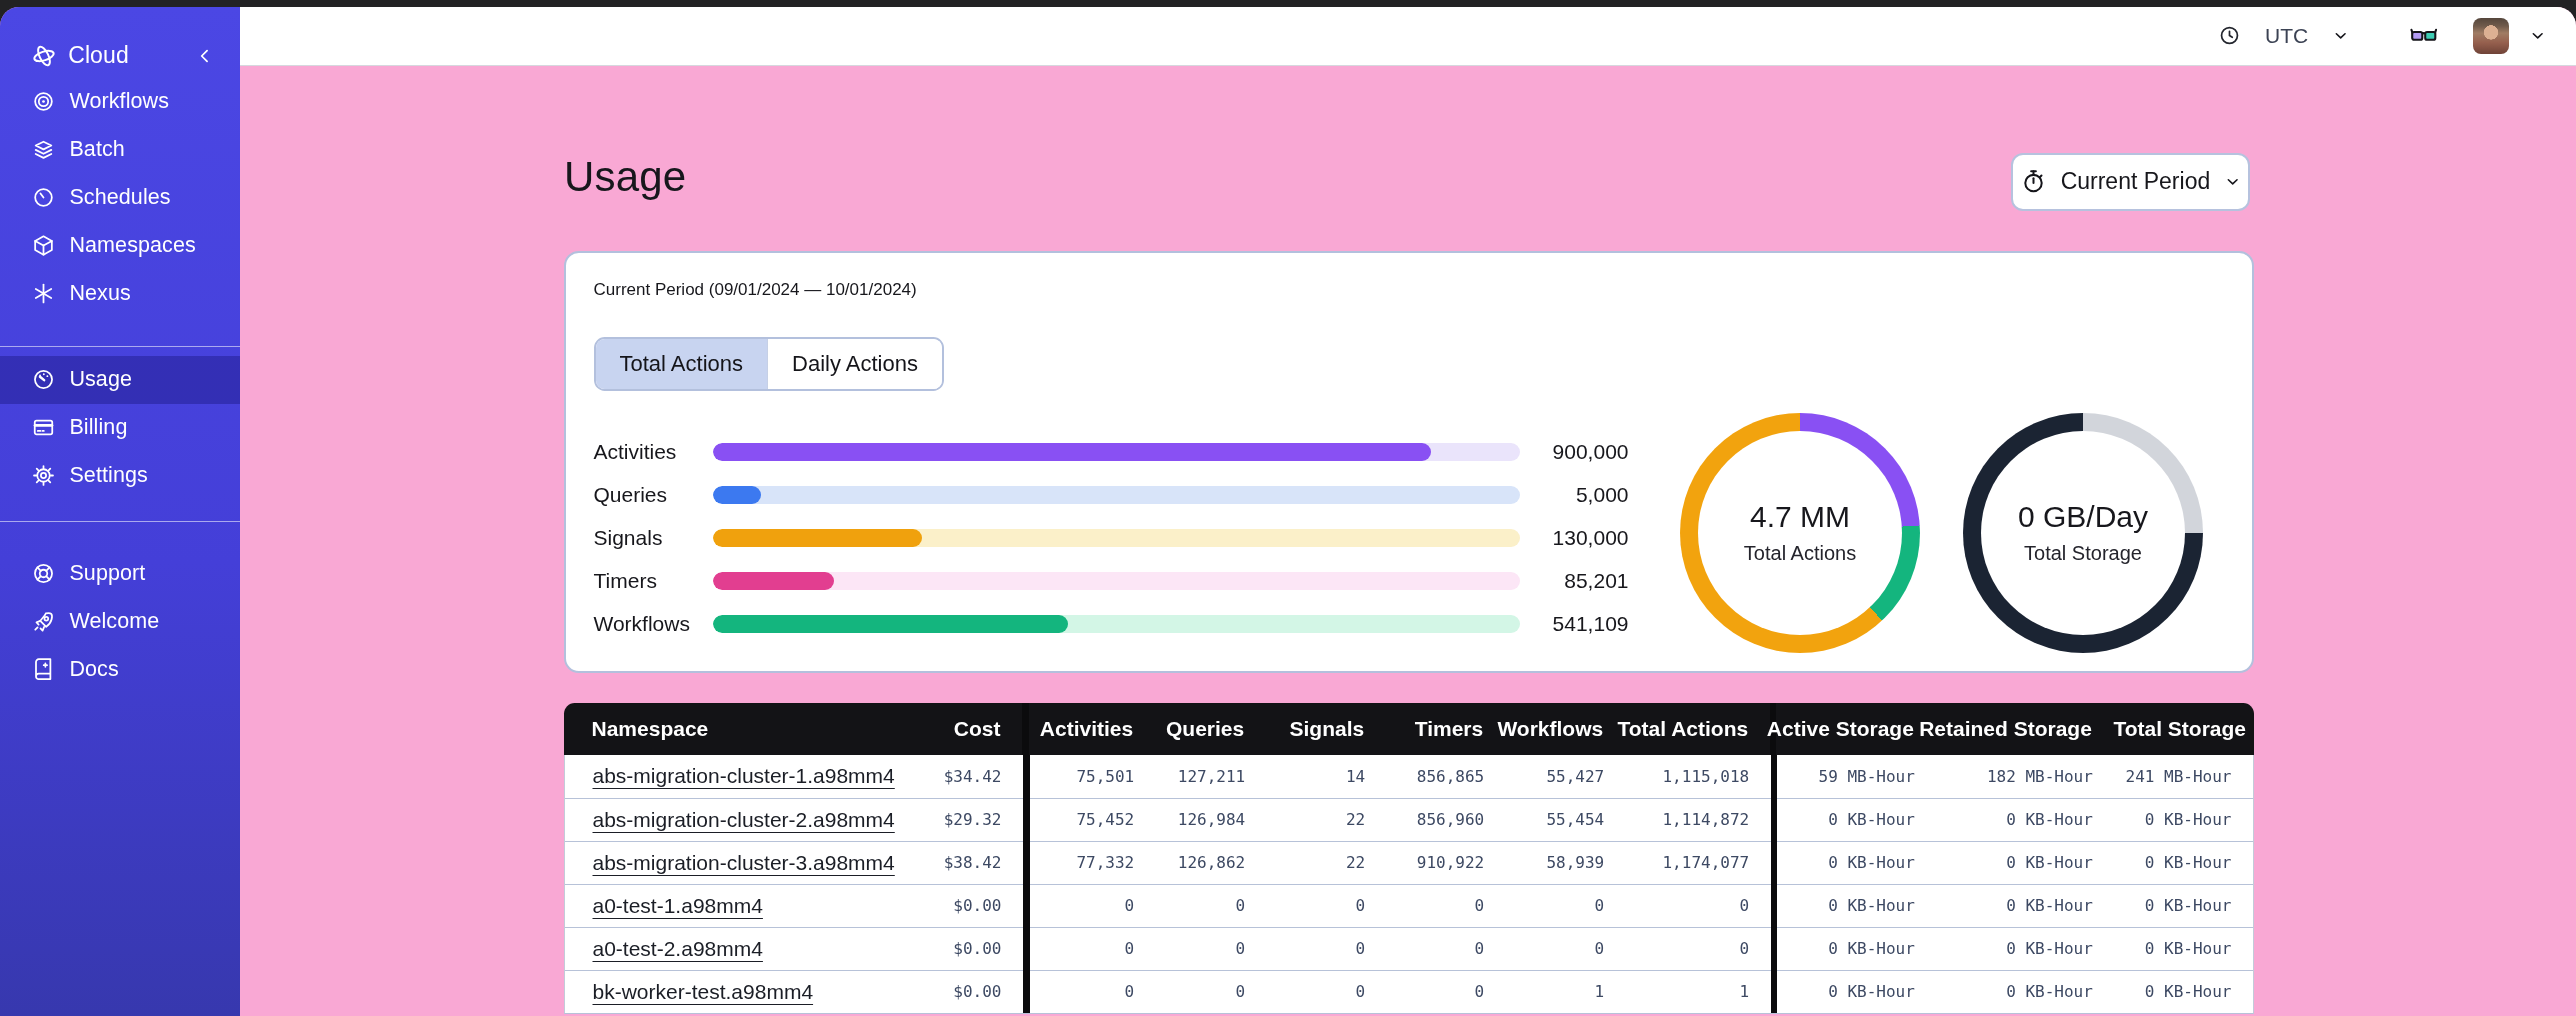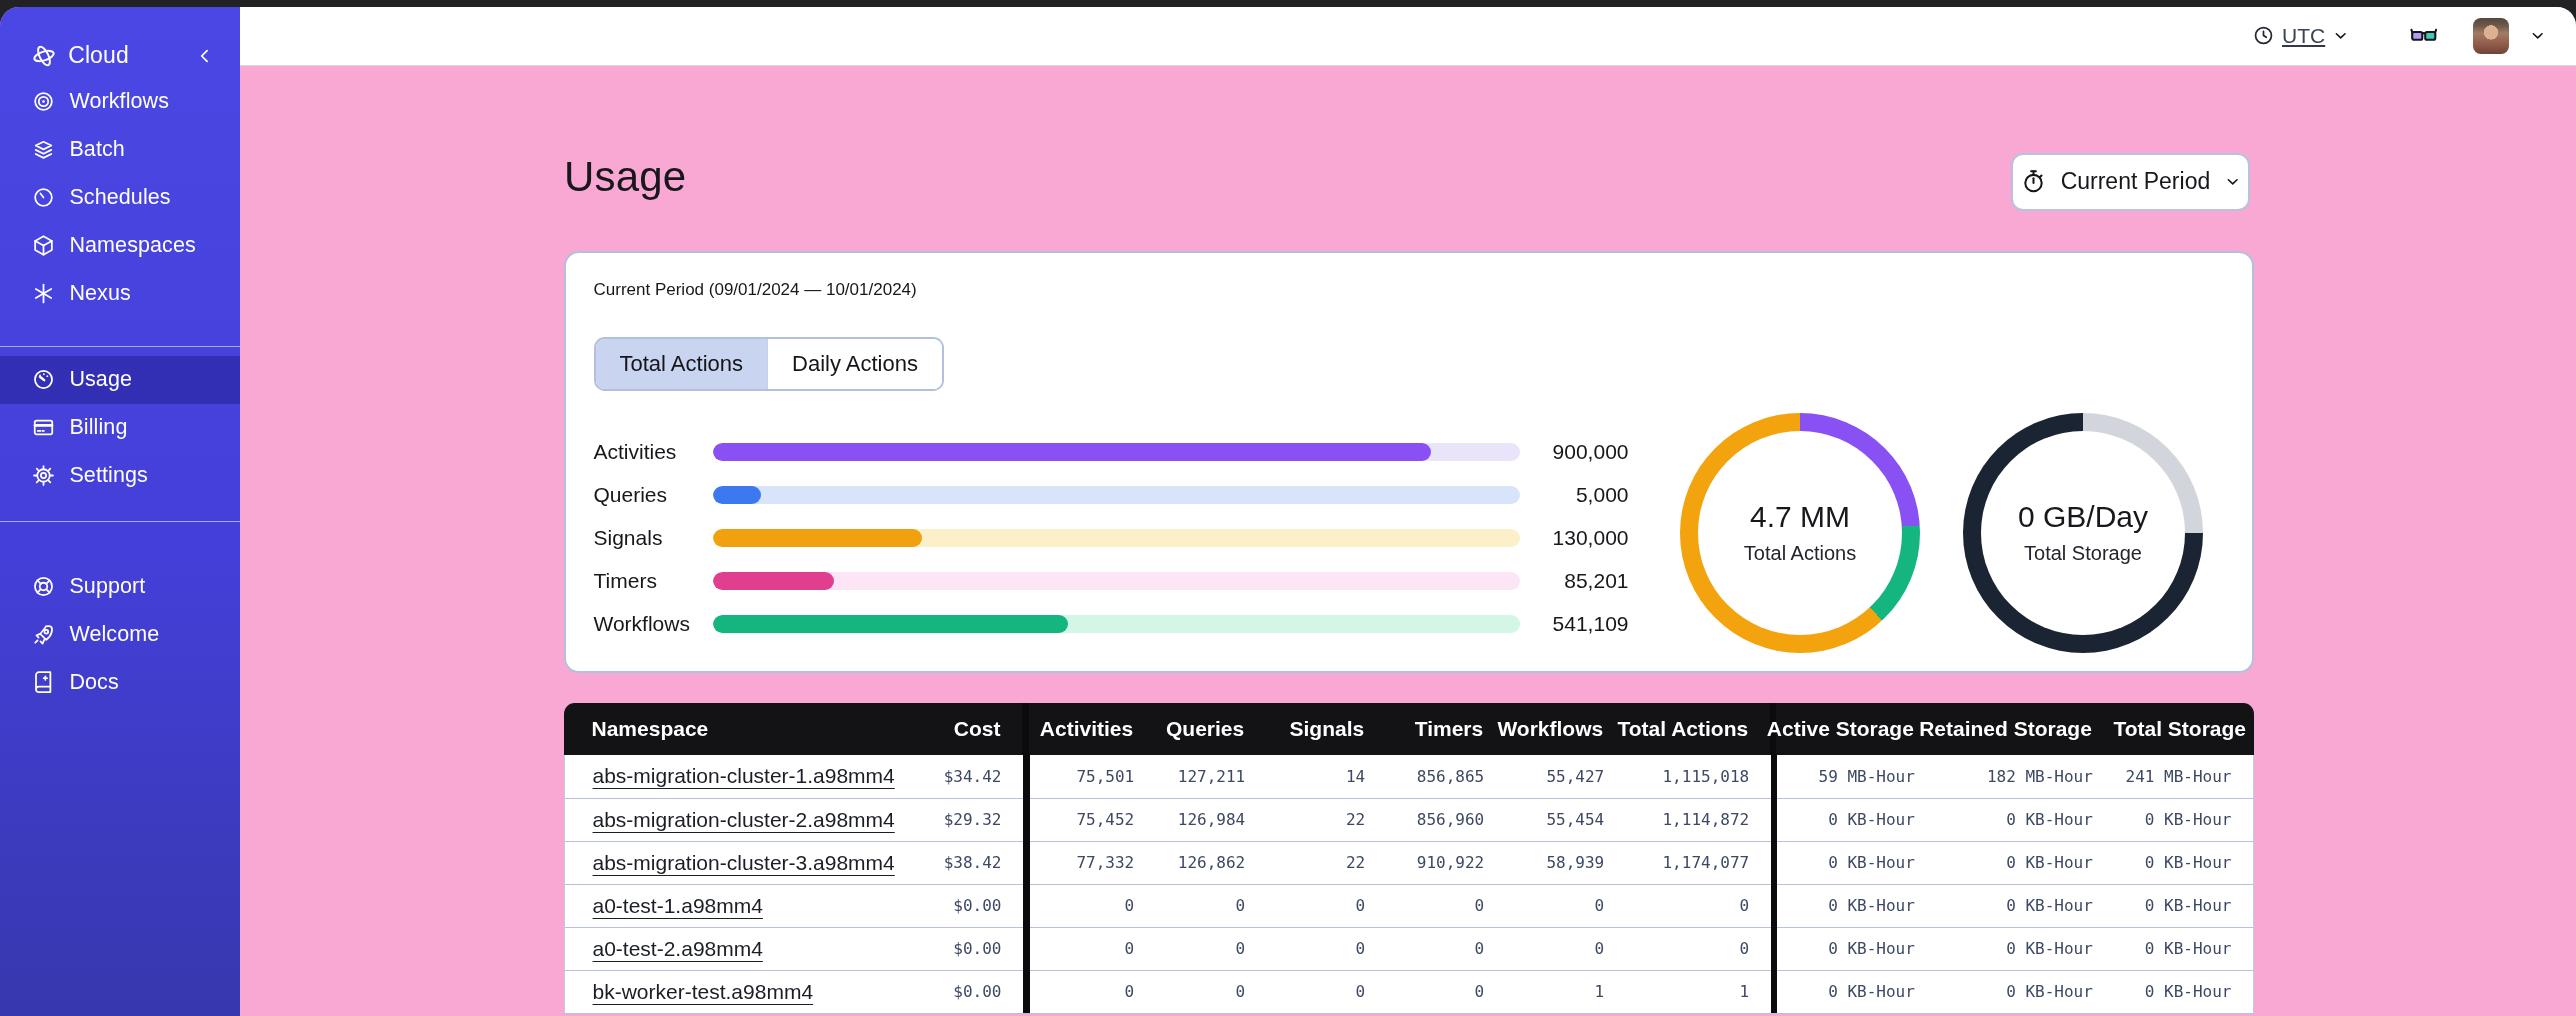--- a/index.html
+++ b/index.html
@@ -11,34 +11,34 @@
   
   .sidebar { position:absolute; left:0; top:0; width:240px; height:100%;
              background:linear-gradient(180deg,#4b47e4 0%,#443fd8 55%,#3738ae 100%);
              color:#fff; z-index:5; }
   .brand { position:absolute; top:27px; left:0; width:100%; height:44px;
            display:flex; align-items:center; padding-left:29.5px; }
   .brand .icon { width:28px; height:28px; }
   .brand-label { font-size:23px; font-weight:500; margin-left:10.7px; letter-spacing:0.1px; }
   .collapse-btn { margin-left:auto; margin-right:25.5px; width:20px; height:20px; cursor:pointer; }
   .nav { position:absolute; left:0; width:100%; }
-  .nav-top { top:71px; } .nav-mid { top:349px; } .nav-bottom { top:556px; }
+  .nav-top { top:71px; } .nav-mid { top:349px; } .nav-bottom { top:543px; }
   .side-item { height:48px; display:flex; align-items:center; padding-left:31px; cursor:pointer; }
   .side-item.active { background:rgba(13,10,100,.32); }
   .side-item .icon { width:25px; height:25px; flex:none; }
   .side-item .label { font-size:21.5px; font-weight:400; margin-left:13.4px; letter-spacing:0.1px; }
   .icon svg { width:100%; height:100%; display:block; }
   .side-sep { position:absolute; left:0; width:100%; height:1.3px; background:rgba(255,255,255,.55); }
   .sep1 { top:339px; } .sep2 { top:514px; }
 
   
   .topbar { position:absolute; left:240px; top:0; right:0; height:59px; background:#fff;
             border-bottom:1.3px solid #d6d8de; display:flex; align-items:center;
             justify-content:flex-end; padding-right:29.5px; }
-  .tz-select { display:flex; align-items:center; gap:7px; cursor:pointer; color:#32394a;text-decoration:underline; }
+  .tz-select { display:flex; align-items:center; gap:24px; cursor:pointer; color:#32394a; }
   .tz-select .icon { width:23px; height:23px; }
   .tz-label { font-size:21px; color:#3c4354; }
   .chev { width:17.4px; height:17.4px; }
   .glasses-btn { width:29.5px; height:29.5px; margin-left:59px; cursor:pointer; background:none; border:none; }
   .avatar { width:36px; height:36px; border-radius:8px; margin-left:35px; cursor:pointer;
             background:
               radial-gradient(circle at 50% 40%, #dcb093 0 25%, rgba(0,0,0,0) 26%),
               linear-gradient(180deg,#55463c 0%,#6f5a4b 22%,#a07c64 42%,#96604e 68%,#6f4337 100%); }
   .user-chev { margin-left:20px; }
 

